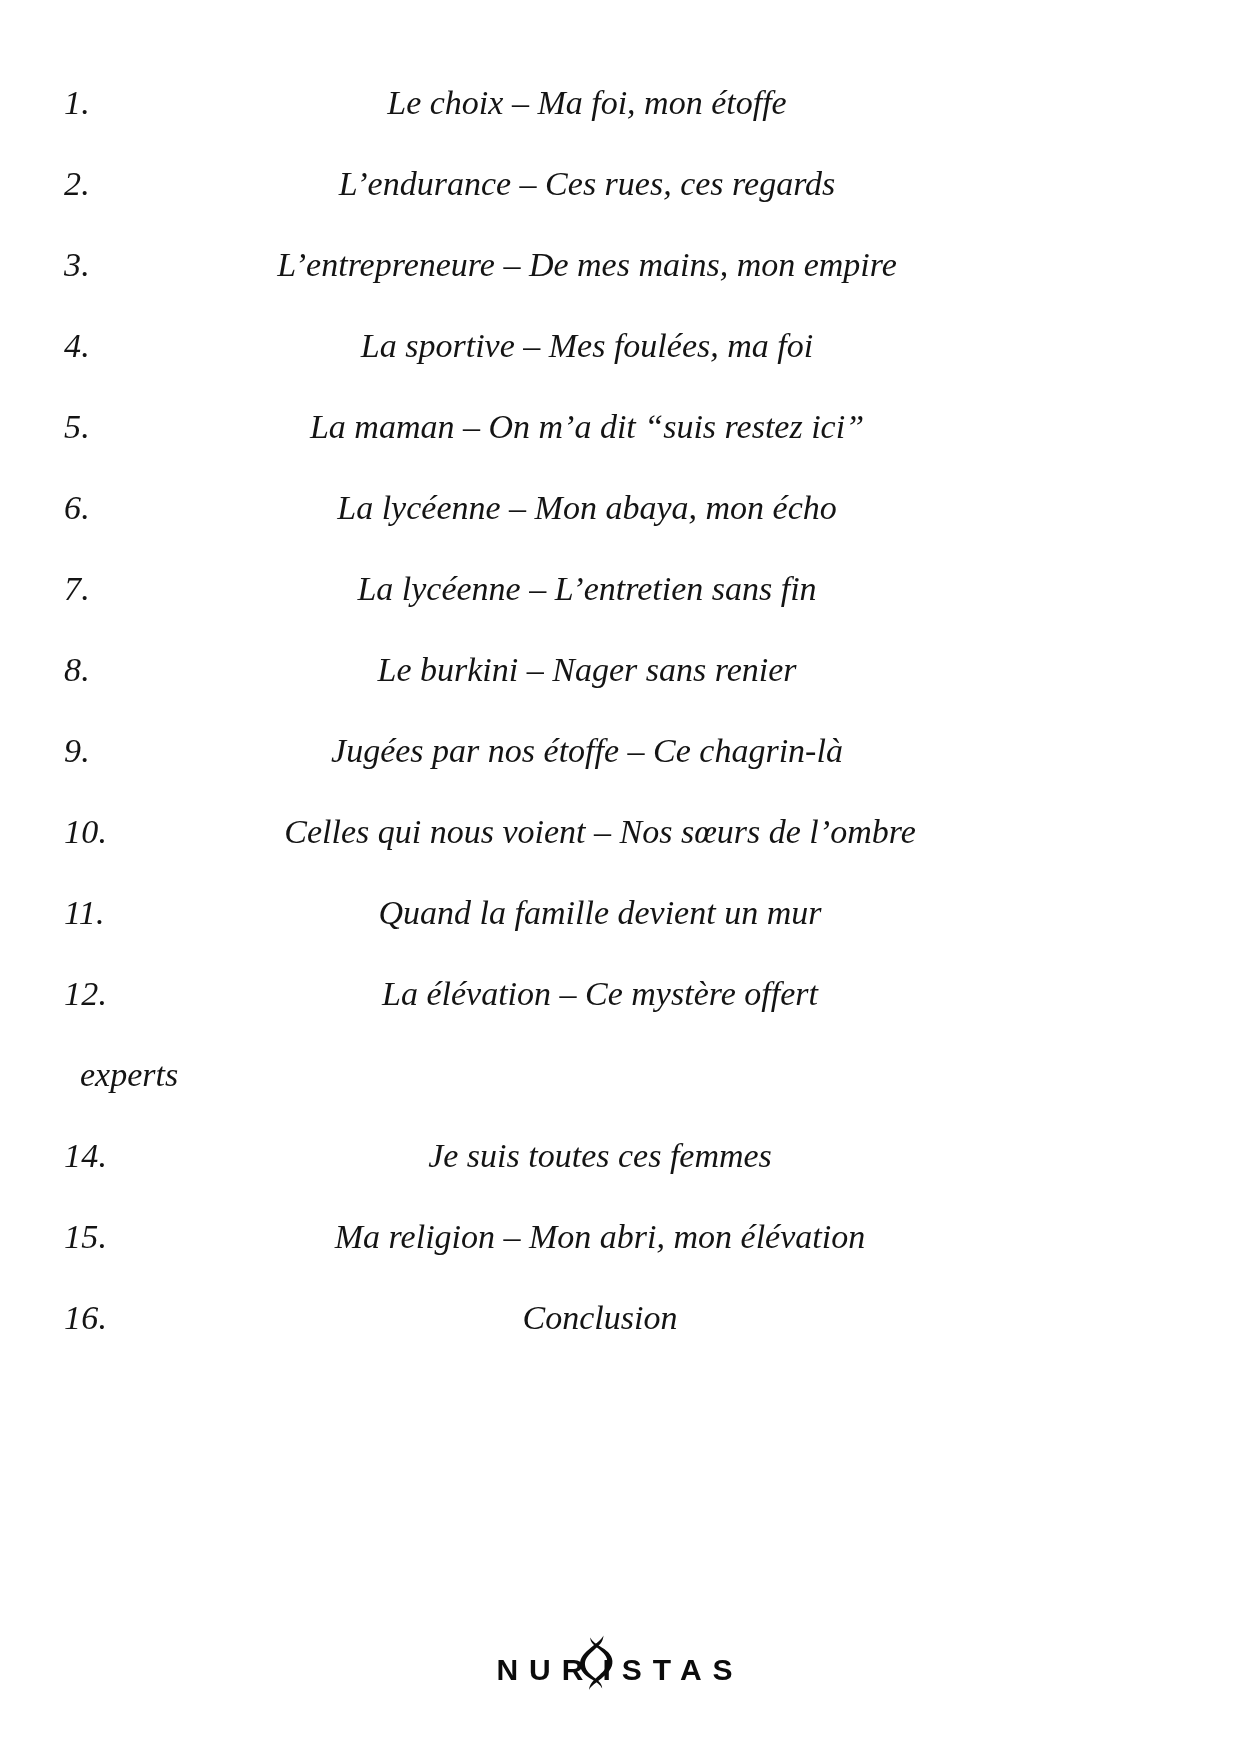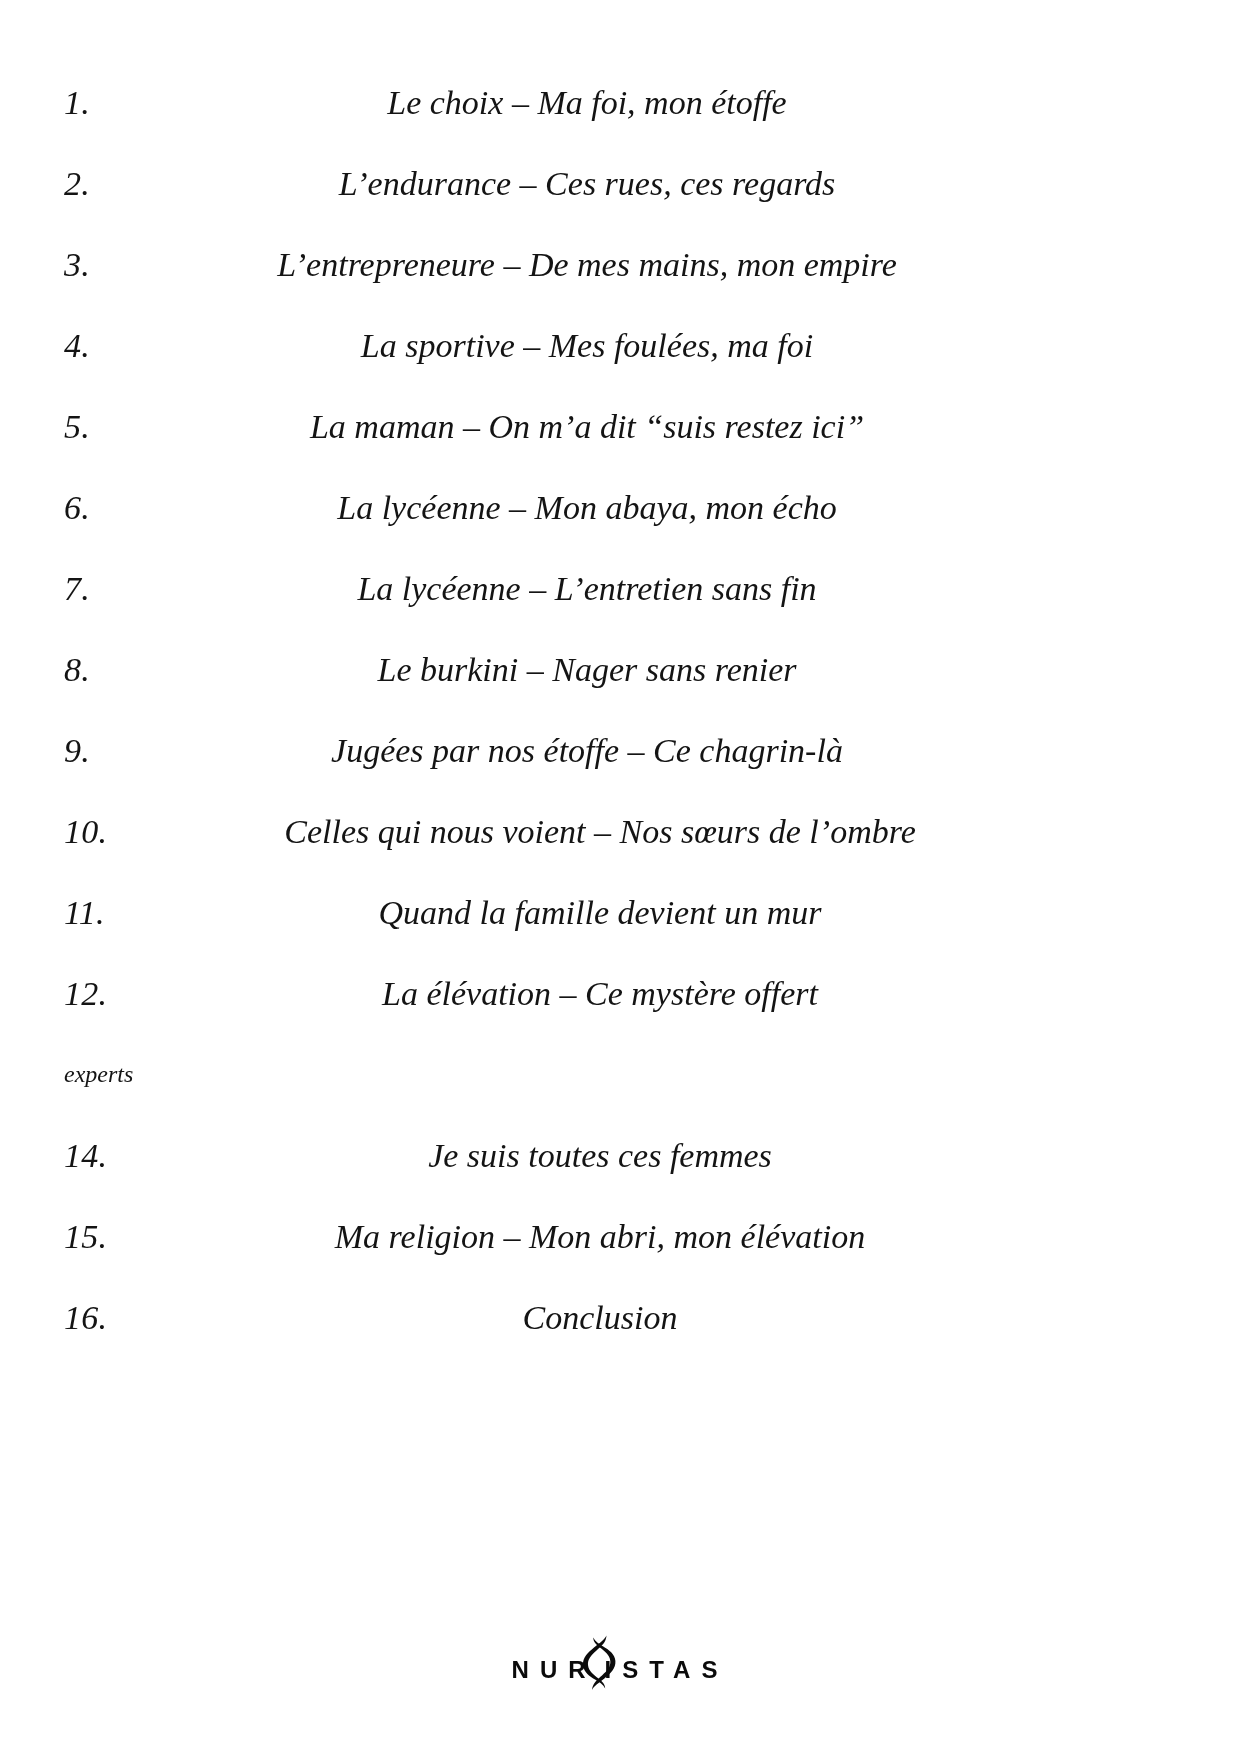--- a/index.html
+++ b/index.html
@@ -65,44 +65,44 @@
   .toc-item .txt {
     display: inline-block;
     flex: 1 1 auto;
     white-space: normal;
     text-align: center;
   }
 
   
   .cont-line {
     font-style: italic;
-    font-size: 24px;
+    font-size: 34px;
     line-height: 81px;
     color: #141414;
-    margin-left: 0;
+    margin-left: 16px;
   }
 
   
   .footer {
     position: absolute;
     left: 0;
     right: 0;
     top: 1648px;
     display: flex;
     justify-content: center;
     align-items: center;
   }
 
   .logo {
     position: relative;
     display: inline-flex;
     align-items: center;
     font-family: "Liberation Sans", "DejaVu Sans", sans-serif;
     font-weight: 700;
-    font-size: 24px;
+    font-size: 30px;
     letter-spacing: 11px;
     color: #0b0b0b;
     line-height: 1;
   }
 
   .logo .wordmark-a,
   .logo .wordmark-b {
     display: inline-block;
   }
 

